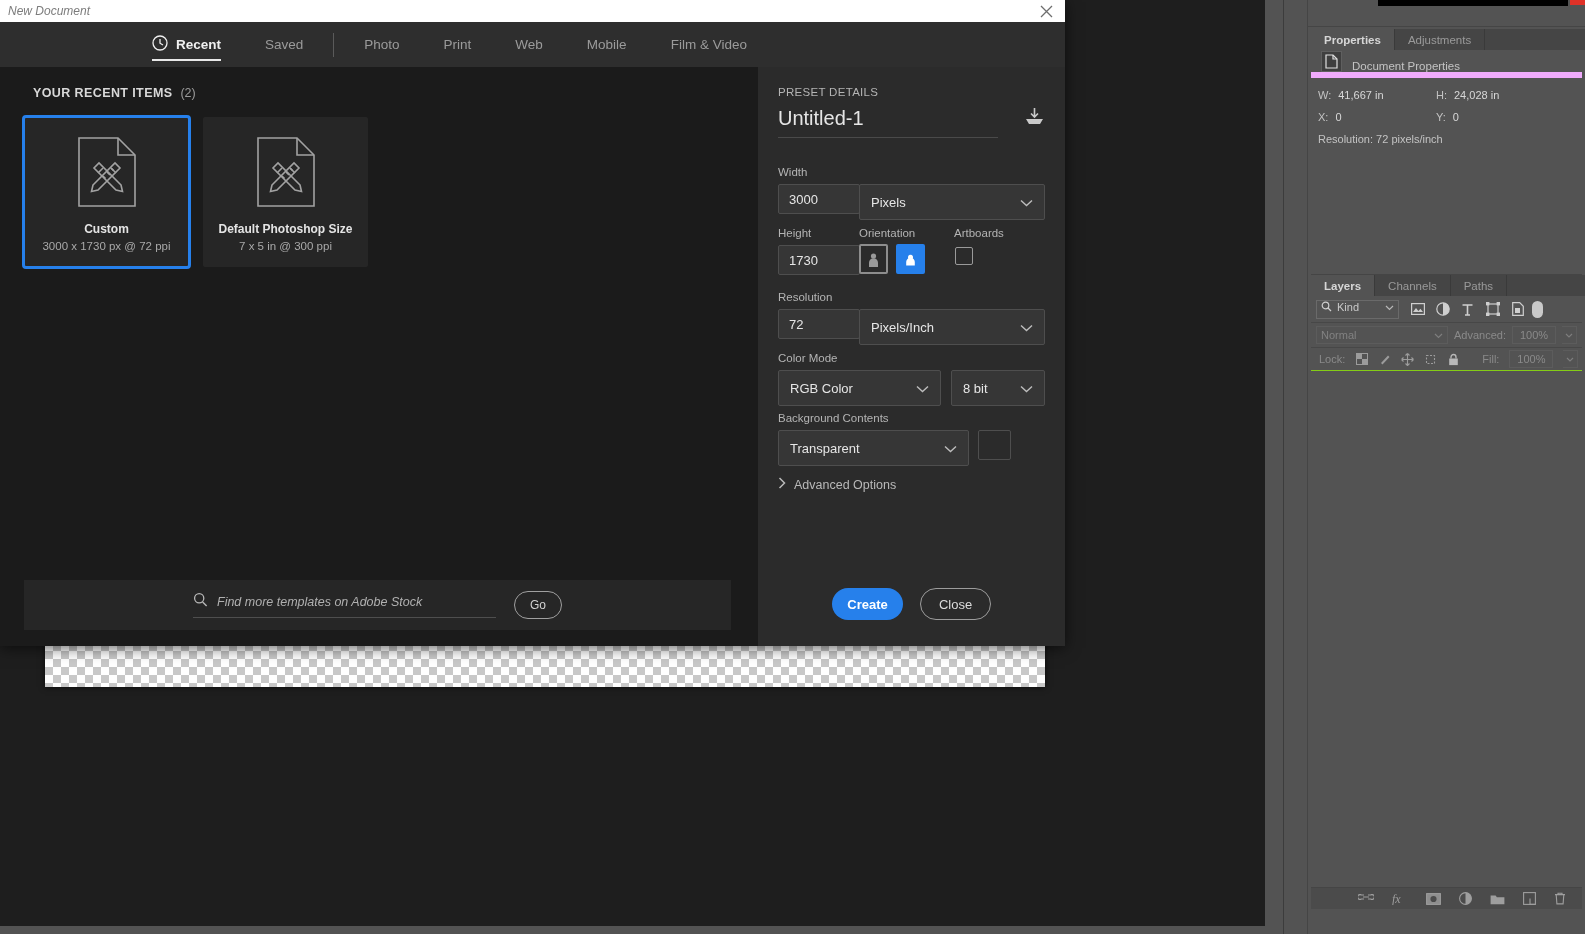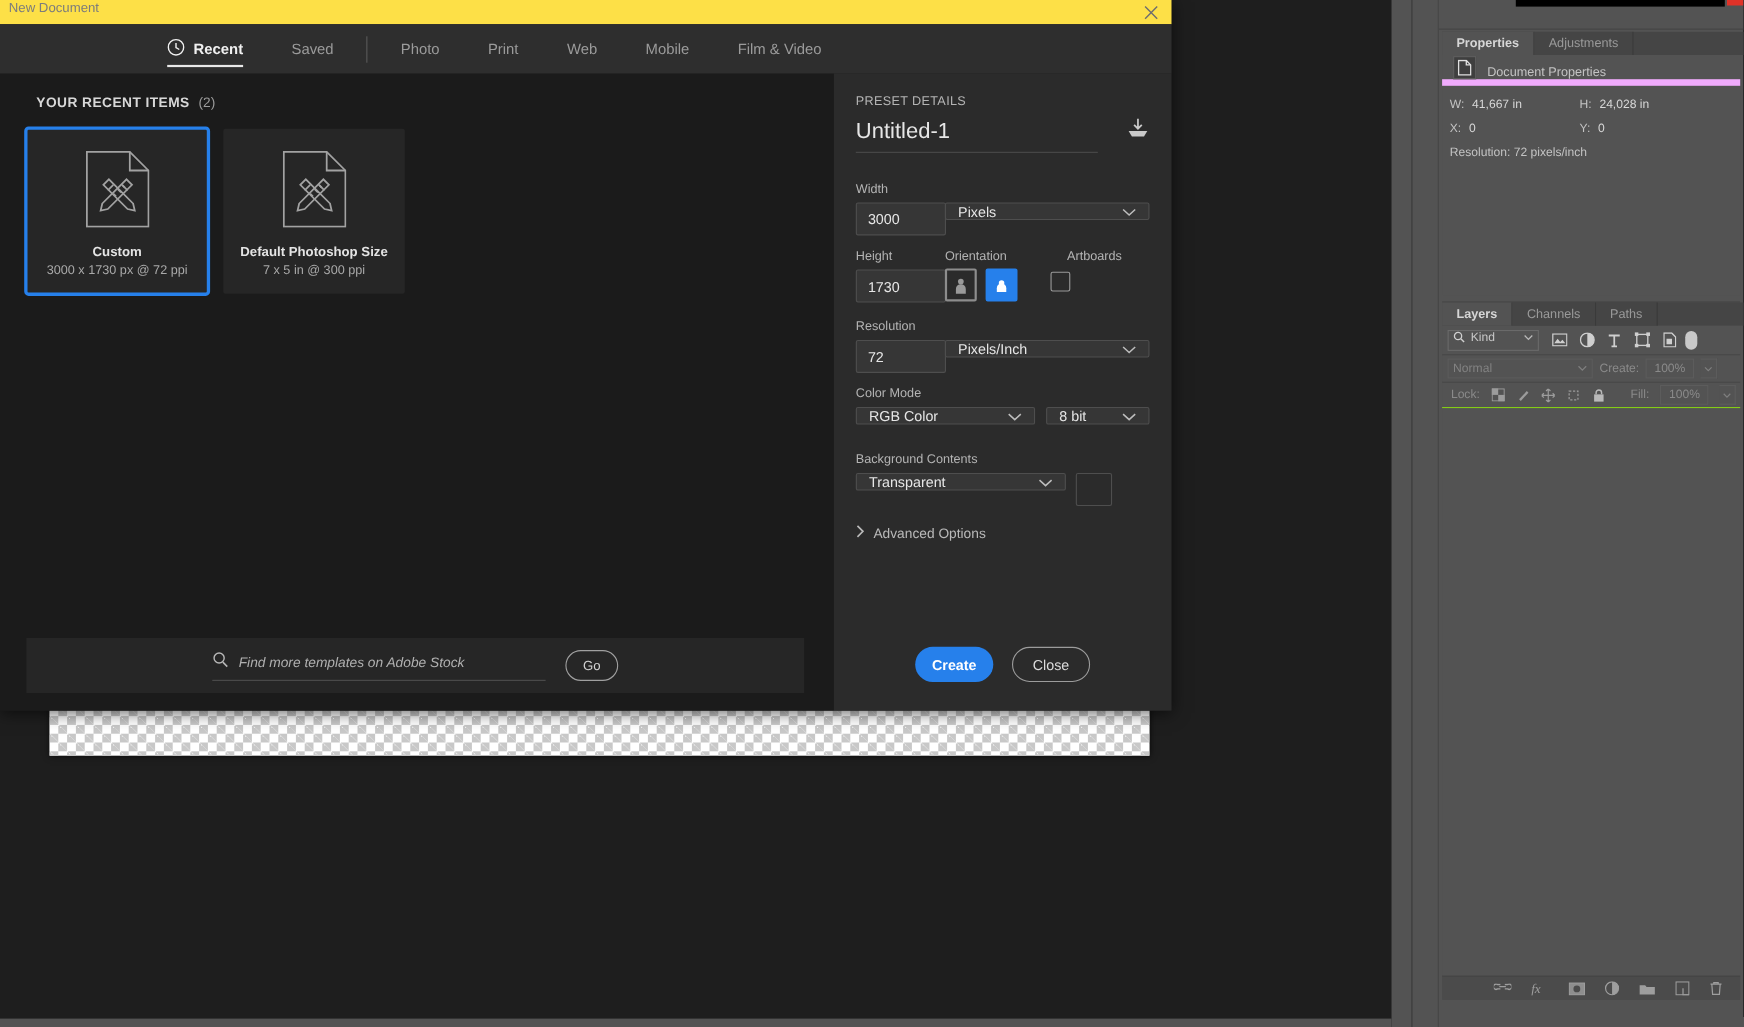--- a/index.html
+++ b/index.html
@@ -80,21 +80,21 @@
   .layer-item { position:absolute; left:0; top:98px; width:271px; height:31px; display:flex; align-items:center; border-bottom:1px solid #474747;}
   .eye-cell { width:29px; display:flex; align-items:center; justify-content:center;}
   .layer-thumb { width:36px; height:22px; border:1px solid #2a2a2a; }
   .layer-name { font-size:11.5px; color:#d8d8d8; margin-left:13px; }
 
   .layers-bottom { position:absolute; left:0; top:612px; width:271px; height:22px; background:#4b4b4b; display:flex; align-items:center; justify-content:flex-end; gap:18px; padding-right:16px; border-top:1px solid #454545;}
   .lb-ic { color:#9e9e9e; display:flex; align-items:center; justify-content:center; }
 
   
   .dialog { position:absolute; left:0; top:0; width:1065px; height:646px; background:#1b1b1b; box-shadow:0 2px 14px rgba(0,0,0,.6); }
-  .dlg-titlebar { position:absolute; left:0; top:0; width:1065px; height:22px; background:#fde047; display:flex; align-items:flex-start; }
+  .dlg-titlebar { position:absolute; left:0; top:0; width:1065px; height:22px; background:#ffffff; display:flex; align-items:center;font-style:italic; }
   .dlg-title { font-size:12px; color:#7c7c7c; margin-left:8px; }
   .dlg-close { position:absolute; right:8px; top:0px; width:22px; height:22px; display:flex; align-items:center; justify-content:center; color:#555;}
 
   .dlg-tabbar { position:absolute; left:0; top:22px; width:1065px; height:45px; background:#2e2e2e; display:flex; align-items:center; }
   .tab { position:relative; height:45px; display:flex; align-items:center; gap:8px; font-size:13.5px; color:#9b9b9b; padding:0 22px; }
   .tab.active { color:#f0f0f0; font-weight:bold; }
   .tab.active::after { content:""; position:absolute; left:22px; right:22px; bottom:6px; height:2.5px; background:#e8e8e8; }
   .tab-div { width:1px; height:24px; background:#5a5a5a; margin:0 8px; }
 
   .dlg-left { position:absolute; left:0; top:67px; width:758px; height:579px; background:#1b1b1b; }
@@ -124,33 +124,33 @@
     border-bottom:1px solid #4a4a4a; padding-bottom:7px;
   }
   .save-preset-ic { margin-bottom:8px; color:#c9c9c9; }
 
   .fld-label { font-size:11.5px; color:#b4b4b4; }
   .num-input {
     width:82px; height:30px; background:#363636; border:1px solid #4e4e4e; border-radius:2px;
     color:#e6e6e6; font-family:"Liberation Sans",sans-serif; font-size:13px; padding:0 10px; outline:none;
   }
   .sel {
-    height:16px; background:#363636; border:1px solid #4e4e4e; border-radius:2px;
+    height:36px; background:#363636; border:1px solid #4e4e4e; border-radius:2px;
     display:flex; align-items:center; justify-content:space-between; padding:0 11px;
     color:#e6e6e6; font-size:13px;
   }
   .chev { color:#bdbdbd; }
 
   .g-width-label { position:absolute; left:20px; top:99px; }
   .g-width-input { position:absolute; left:20px; top:117px; }
   .g-width-unit  { position:absolute; left:101px; top:117px; width:186px; }
 
   .g-height-label { position:absolute; left:20px; top:160px; }
   .g-orient-label { position:absolute; left:101px; top:160px; }
-  .g-artb-label   { position:absolute; left:212px; top:160px;text-align:right; }
+  .g-artb-label   { position:absolute; left:196px; top:160px;text-align:right; }
   .g-height-input { position:absolute; left:20px; top:178px; }
   .g-orient { position:absolute; left:101px; top:177px; display:flex; gap:8px; }
   .orient-btn { width:29px; height:30px; border:2px solid #8d8d8d; border-radius:2px; display:flex; align-items:center; justify-content:center; background:transparent; }
   .orient-btn.active { border-color:#2680eb; background:#2680eb; }
   .g-artb-box { position:absolute; left:197px; top:180px; width:18px; height:18px; border:1px solid #9a9a9a; border-radius:2px; }
 
   .g-res-label { position:absolute; left:20px; top:224px; }
   .g-res-input { position:absolute; left:20px; top:242px; }
   .g-res-unit  { position:absolute; left:101px; top:242px; width:186px; }
 
@@ -298,21 +298,21 @@
 
     <div class="blend-row">
       <div class="blend-select">
         <span>Normal</span>
         <span>
           <svg width="9" height="6" viewBox="0 0 9 6">
               <path d="M1 1l3.5 3.5L8 1" fill="none" stroke="#7e7e7e" stroke-width="1.2"></path>
             </svg>
         </span>
       </div>
-      <span class="op-label">Create:</span>
+      <span class="op-label">Advanced:</span>
       <div class="op-field">
         <span>100%</span>
       </div>
       <div class="op-stepper">
         <svg width="8" height="5" viewBox="0 0 8 5">
             <path d="M1 1l3 3 3-3" fill="none" stroke="#7e7e7e" stroke-width="1.1"></path>
           </svg>
       </div>
     </div>
 

